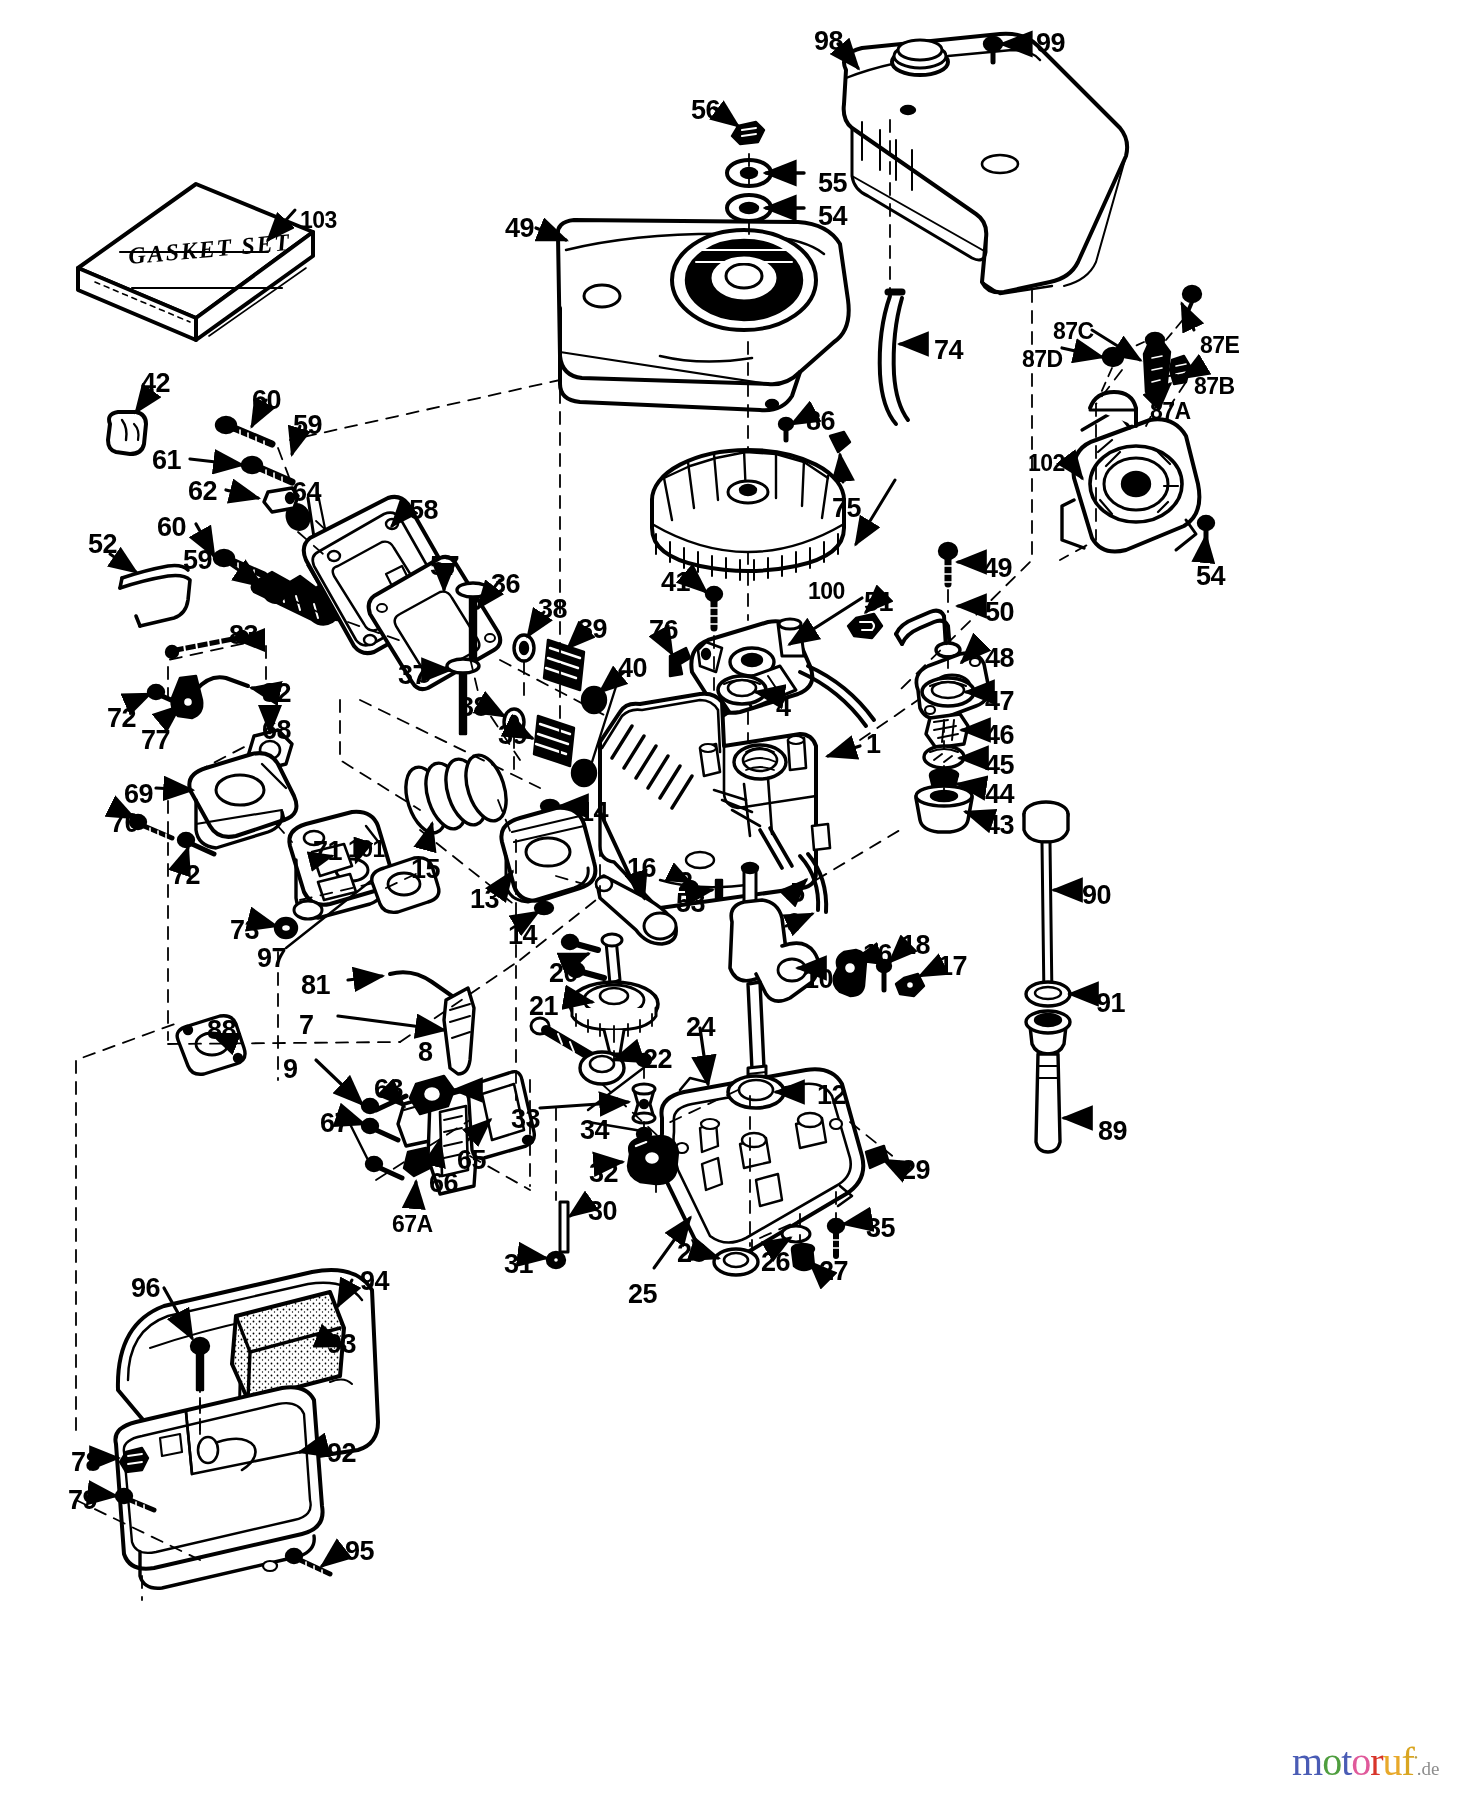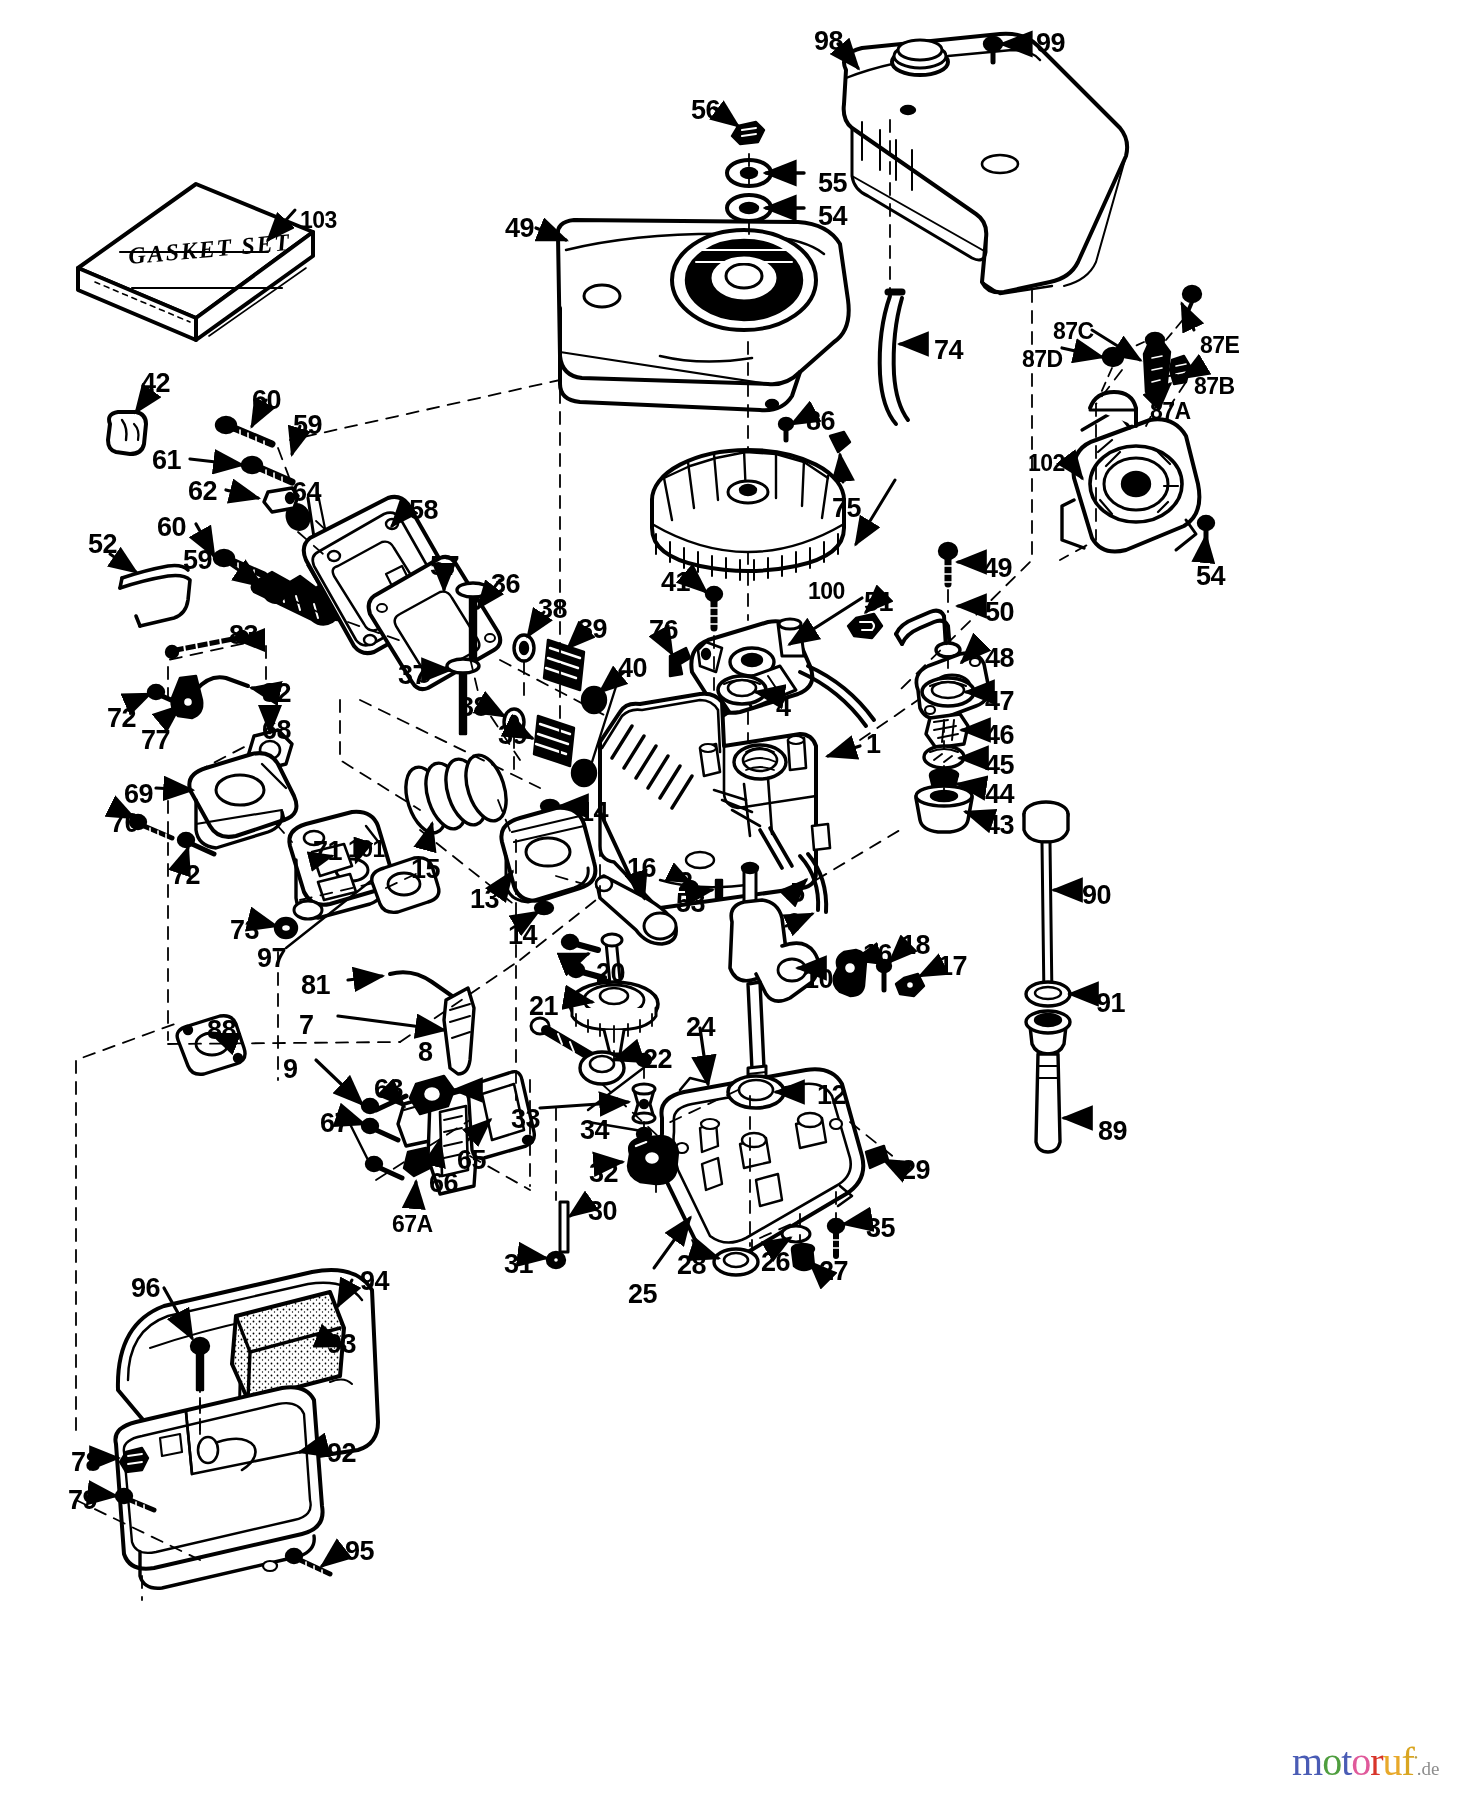--- a/index.html
+++ b/index.html
@@ -1008,21 +1008,21 @@
       <div class="cal" style="left: 627px; top: 855px;">16</div>
       <div class="cal" style="left: 470px; top: 886px;">13</div>
       <div class="cal" style="left: 508px; top: 922px;">14</div>
       <div class="cal" style="left: 230px; top: 917px;">73</div>
       <div class="cal" style="left: 257px; top: 945px;">97</div>
       <div class="cal" style="left: 1082px; top: 882px;">90</div>
       <div class="cal" style="left: 863px; top: 941px;">16</div>
       <div class="cal" style="left: 901px; top: 932px;">18</div>
       <div class="cal" style="left: 938px; top: 953px;">17</div>
       <div class="cal" style="left: 804px; top: 966px;">10</div>
-      <div class="cal" style="left: 549px; top: 960px; margin-left: 47px;">20</div>
+      <div class="cal" style="left: 549px; top: 960px;">20</div>
       <div class="cal" style="left: 529px; top: 993px;">21</div>
       <div class="cal" style="left: 1096px; top: 990px;">91</div>
       <div class="cal" style="left: 301px; top: 972px;">81</div>
       <div class="cal" style="left: 299px; top: 1012px;">7</div>
       <div class="cal" style="left: 207px; top: 1017px;">88</div>
       <div class="cal" style="left: 418px; top: 1039px;">8</div>
       <div class="cal" style="left: 283px; top: 1056px;">9</div>
       <div class="cal" style="left: 643px; top: 1046px;">22</div>
       <div class="cal" style="left: 686px; top: 1014px;">24</div>
       <div class="cal" style="left: 817px; top: 1082px;">12</div>
@@ -1032,21 +1032,21 @@
       <div class="cal" style="left: 320px; top: 1110px;">67</div>
       <div class="cal" style="left: 457px; top: 1147px;">65</div>
       <div class="cal" style="left: 429px; top: 1170px;">66</div>
       <div class="cal" style="left: 589px; top: 1160px;">32</div>
       <div class="cal" style="left: 901px; top: 1157px;">29</div>
       <div class="cal" style="left: 1098px; top: 1118px;">89</div>
       <div class="cal" style="left: 588px; top: 1198px; text-align: right;">30</div>
       <div class="cal sm" style="left: 392px; top: 1213px;">67A</div>
       <div class="cal" style="left: 866px; top: 1215px;">35</div>
       <div class="cal" style="left: 504px; top: 1251px;">31</div>
-      <div class="cal" style="left: 677px; top: 1240px; margin-top: 12px;">28</div>
+      <div class="cal" style="left: 677px; top: 1240px;">28</div>
       <div class="cal" style="left: 761px; top: 1249px;">26</div>
       <div class="cal" style="left: 819px; top: 1258px;">27</div>
       <div class="cal" style="left: 628px; top: 1281px;">25</div>
       <div class="cal" style="left: 131px; top: 1275px;">96</div>
       <div class="cal" style="left: 327px; top: 1331px;">93</div>
       <div class="cal" style="left: 360px; top: 1268px;">94</div>
       <div class="cal" style="left: 327px; top: 1440px;">92</div>
       <div class="cal" style="left: 71px; top: 1449px;">78</div>
       <div class="cal" style="left: 68px; top: 1487px;">79</div>
       <div class="cal" style="left: 345px; top: 1538px;">95</div>

